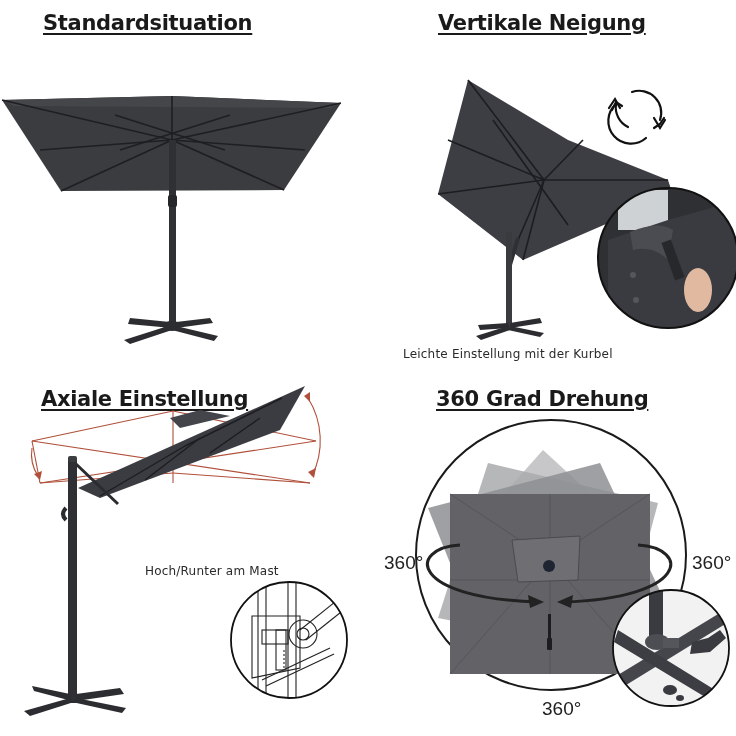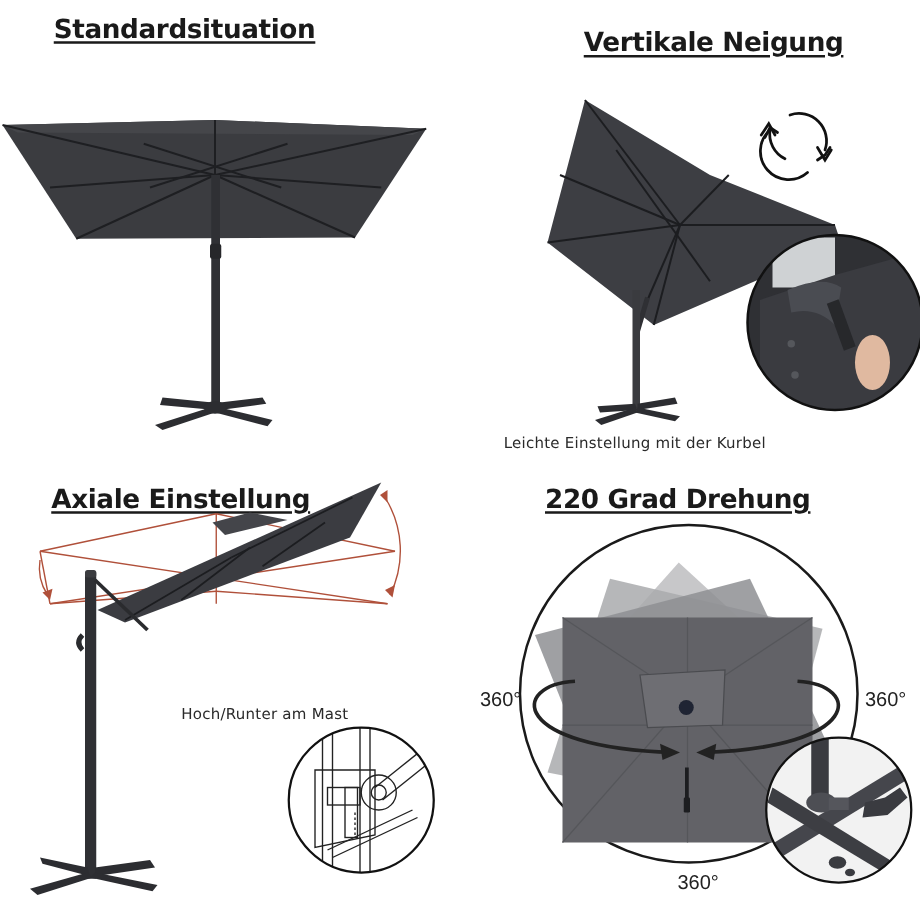--- a/index.html
+++ b/index.html
@@ -8,21 +8,21 @@
     .p1 { left: 0; top: 0; }
     .p2 { left: 368px; top: 0; }
     .p3 { left: 0; top: 368px; }
     .p4 { left: 368px; top: 368px; }
     .heading {
       position: absolute; font-family: "DejaVu Sans", sans-serif; font-weight: bold;
       font-size: 21px; color: #1a1a1a; text-decoration: underline; text-decoration-thickness: 2px;
       text-underline-offset: 3px; letter-spacing: -0.3px; white-space: nowrap; margin: 0;
     }
     .caption { position: absolute; font-family: "DejaVu Sans", sans-serif; font-size: 12px; color: #2a2a2a; white-space: nowrap; letter-spacing: 0.2px; }
-    .deg { position: absolute; font-family: "Liberation Sans", sans-serif; font-size: 16px; color: #222; }
+    .deg { position: absolute; font-family: "Liberation Sans", sans-serif; font-size: 19px; color: #222; }
     svg { position: absolute; left: 0; top: 0; }
   </style>
 </head>
 <body>
 
 <section class="panel p1">
   <h2 class="heading" style="left:43px; top:11px;">Standardsituation</h2>
   <svg width="368" height="368" viewBox="0 0 368 368">
 
     <polygon points="2,100 172,96 341,103 284,190 61,191" fill="#3b3c40"></polygon>
@@ -47,21 +47,21 @@
       <polygon points="130,318 170,322 172,328 128,324"></polygon>
       <polygon points="176,322 210,318 213,323 176,328"></polygon>
       <polygon points="168,326 124,340 130,344 172,330"></polygon>
       <polygon points="176,326 218,336 214,341 172,330"></polygon>
       <ellipse cx="172" cy="326" rx="9" ry="5"></ellipse>
     </g>
   </svg>
 </section>
 
 <section class="panel p2">
-  <h2 class="heading" style="left:70px; top:22px;margin-left:29px;">Vertikale Neigung</h2>
+  <h2 class="heading" style="left:70px; top:11px;">Vertikale Neigung</h2>
   <svg width="368" height="368" viewBox="0 0 368 368">
 
     <polygon points="100,80 200,140 300,180 305,195 155,260 70,194" fill="#3d3e43"></polygon>
     <g stroke="#1c1d20" stroke-width="1.6" fill="none">
       <line x1="100" y1="80" x2="176" y2="180"></line>
       <line x1="70" y1="194" x2="176" y2="180"></line>
       <line x1="155" y1="260" x2="176" y2="180"></line>
       <line x1="300" y1="180" x2="176" y2="180"></line>
       <line x1="80" y1="140" x2="176" y2="180"></line>
       <line x1="215" y1="140" x2="176" y2="180"></line>
@@ -175,21 +175,21 @@
       <path d="M 252,248 L 300,248 L 300,300 L 252,310 Z"></path>
       <line x1="262" y1="312" x2="330" y2="280"></line>
       <line x1="266" y1="318" x2="334" y2="286"></line>
       <line x1="284" y1="282" x2="284" y2="300" stroke-dasharray="2 2"></line>
     </g>
     <circle cx="289" cy="272" r="58" fill="none" stroke="#111" stroke-width="1.8"></circle>
   </svg>
 </section>
 
 <section class="panel p4">
-  <h2 class="heading" style="left:68px; top:19px;">220 Grad Drehung</h2>
+  <h2 class="heading" style="left:68px; top:19px;">360 Grad Drehung</h2>
   <svg width="368" height="368" viewBox="0 0 368 368">
 
     <ellipse cx="183" cy="187" rx="135" ry="135" fill="none" stroke="#1a1a1a" stroke-width="2"></ellipse>
 
     <polygon points="175,82 260,160 175,270 92,175" fill="#c7c7c9"></polygon>
     <polygon points="120,95 290,135 250,285 70,250" fill="#a9aaad" opacity="0.85"></polygon>
     <polygon points="232,95 300,240 120,290 60,140" fill="#8e8f93" opacity="0.85"></polygon>
 
     <rect x="82" y="126" width="200" height="180" fill="#626267"></rect>
     <g stroke="#55565a" stroke-width="1" fill="none">

